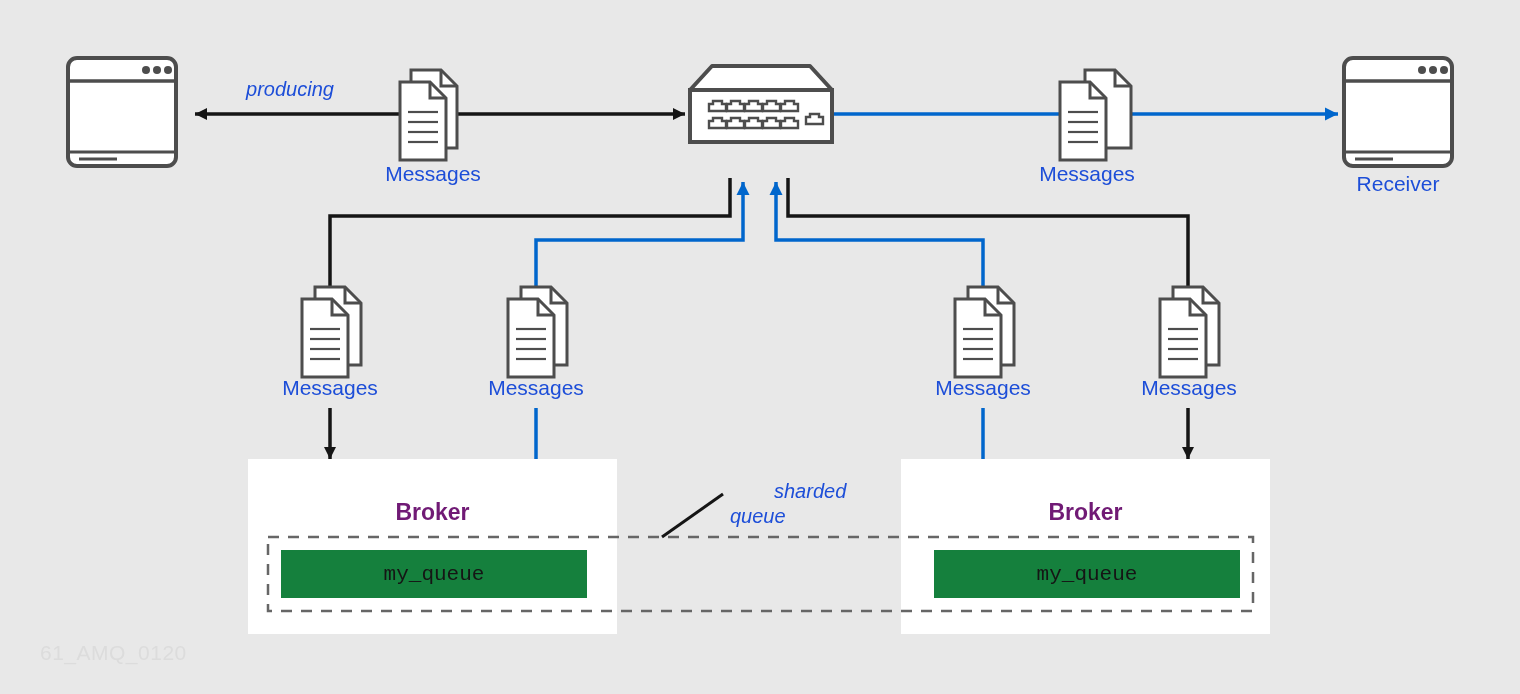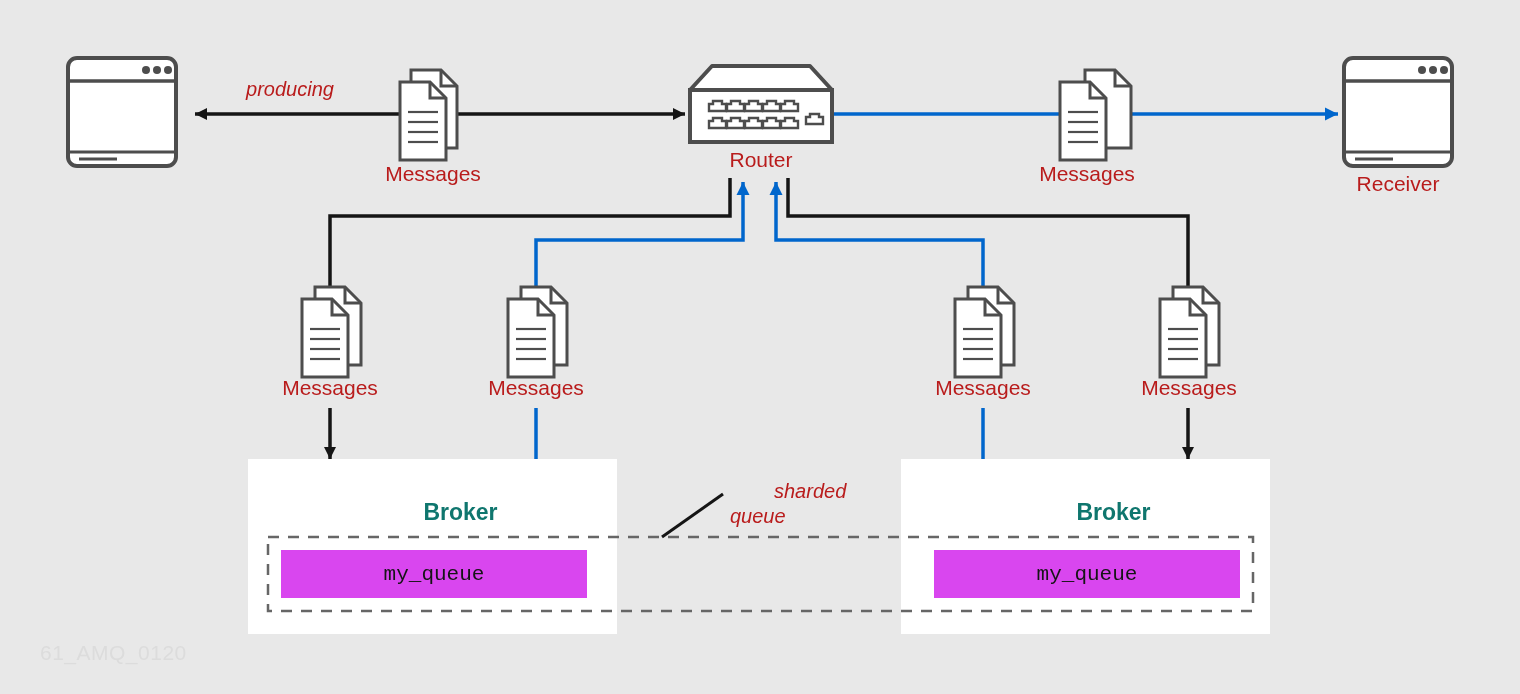--- a/index.html
+++ b/index.html
@@ -6,29 +6,29 @@
   body{
     width:1520px;height:694px;
     background:#e8e8e8;
     font-family:"Liberation Sans", sans-serif;
     overflow:hidden;
     position:relative;
   }
   #stage{position:absolute;inset:0;width:1520px;height:694px;}
   svg.layer{position:absolute;left:0;top:0;width:1520px;height:694px;}
 
-  .lbl{position:absolute;white-space:nowrap;color:#b91c1c;}
+  .lbl{position:absolute;white-space:nowrap;color:#1d4ed8;}
   .node-label{font-size:21px;text-align:center;}
   .edge-label{font-size:20px;font-style:italic;}
-  .broker-title{font-size:23px;font-weight:bold;color:#0f766e;text-align:center;margin-left:28px;}
+  .broker-title{font-size:23px;font-weight:bold;color:#701a75;text-align:center;}
   .queue-text{font-family:"Liberation Mono", monospace;font-size:21px;color:#151515;text-align:center;}
   .watermark{font-size:21px;color:#dcdcdc;letter-spacing:.5px;}
 
   .broker-box{position:absolute;background:#ffffff;}
-  .queue-box{position:absolute;background:#d946ef;display:flex;align-items:center;justify-content:center;}
+  .queue-box{position:absolute;background:#15803d;display:flex;align-items:center;justify-content:center;}
 </style>
 </head>
 <body>
 
 <div id="stage">
 
   <svg class="layer" viewBox="0 0 1520 694">
     <defs>
       <marker id="arrowBlackL" markerWidth="14" markerHeight="14" refX="12" refY="7" orient="auto" markerUnits="userSpaceOnUse">
         <path d="M12,7 L0,1 L0,13 Z" fill="#151515"></path>
@@ -201,21 +201,20 @@
         <line x1="1168" y1="339" x2="1198" y2="339"></line>
         <line x1="1168" y1="349" x2="1198" y2="349"></line>
         <line x1="1168" y1="359" x2="1198" y2="359"></line>
       </g>
     </g>
   </svg>
 
 
   <div class="lbl node-label" style="left:1298px;top:172px;width:200px;">Receiver</div>
 
-  <div class="lbl node-label" style="left:661px;top:148px;width:200px;">Router</div>
 
   <div class="lbl edge-label" style="left:190px;top:78px;width:200px;text-align:center;">producing</div>
 
 
   <div class="lbl node-label" style="left:333px;top:162px;width:200px;">Messages</div>
 
   <div class="lbl node-label" style="left:987px;top:162px;width:200px;">Messages</div>
 
   <div class="lbl node-label" style="left:230px;top:376px;width:200px;">Messages</div>
 

